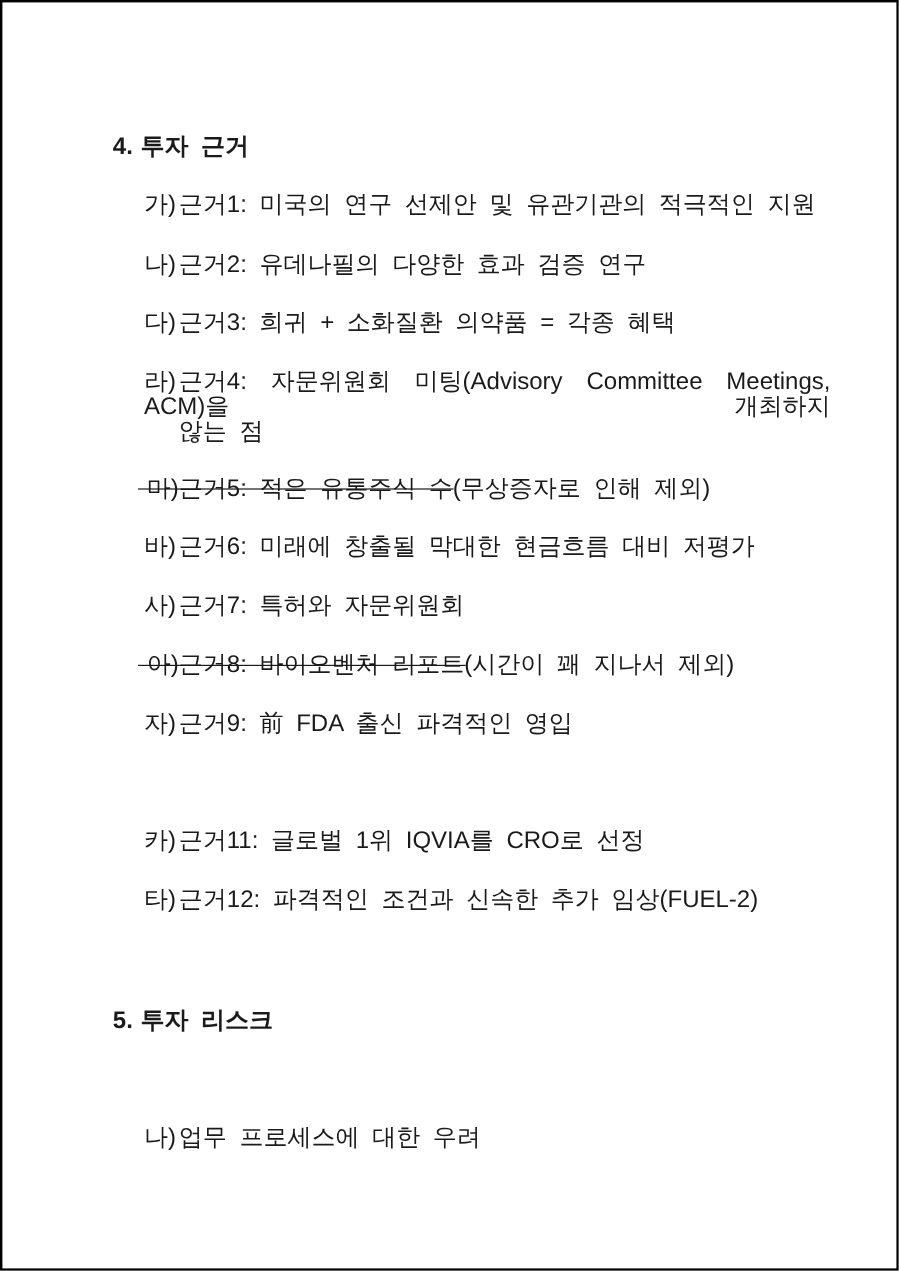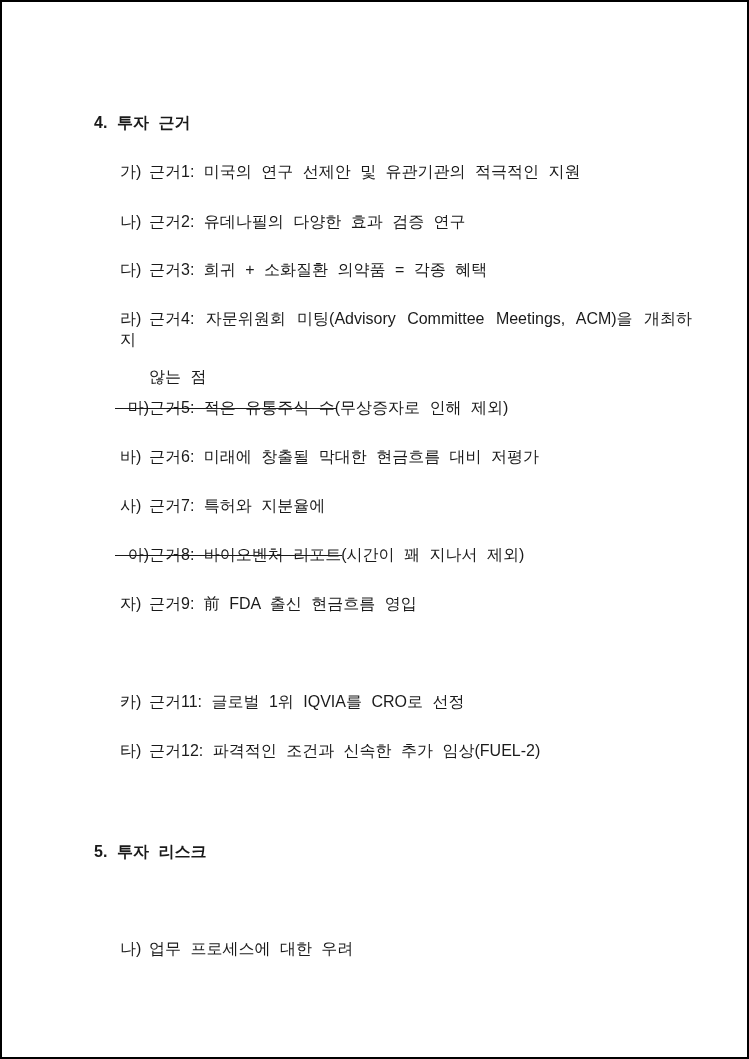--- a/index.html
+++ b/index.html
@@ -5,21 +5,21 @@
   html, body { margin: 0; padding: 0; background: #e8e8e8; }
   .page {
     position: relative;
     width: 749px;
     height: 1059px;
     margin: 0 auto;
     background: #ffffff;
     border: 2px solid #000000;
     box-sizing: border-box;
     font-family: "Liberation Sans", sans-serif;
-    font-size: 16px;
+    font-size: 20px;
     color: #1a1a1a;
     overflow: hidden;
   }
   .row {
     position: absolute;
     left: 118px;
     width: 572px;
     line-height: 21px;
     word-spacing: 5px;
     white-space: nowrap;
@@ -29,21 +29,21 @@
     width: 598px;
     font-weight: bold;
   }
   .num { display: inline-block; width: 23px; }
   .label { display: inline-block; width: 29px; }
   .l1 {
     white-space: normal;
     text-align: justify;
     text-align-last: justify;
   }
-  .l2 { margin-left: 29px; margin-top: 16px; }
+  .l2 { margin-left: 29px; }
   .strikewrap { position: relative; display: inline; text-align: right; }
   .strikewrap::after {
     content: "";
     position: absolute;
     left: -5px;
     right: -1px;
     top: 50%;
     height: 0;
     border-top: 1.6px solid #1a1a1a;
   }
@@ -76,29 +76,29 @@
 
   <div class="row" style="top:395px">
     <span class="strikewrap"><span class="label">마)</span><span>근거5: 적은 유통주식 수</span></span><span>(무상증자로 인해 제외)</span>
   </div>
 
   <div class="row" style="top:444px">
     <span class="label">바)</span><span>근거6: 미래에 창출될 막대한 현금흐름 대비 저평가</span>
   </div>
 
   <div class="row" style="top:493px">
-    <span class="label">사)</span><span>근거7: 특허와 지분율에</span>
+    <span class="label">사)</span><span>근거7: 특허와 자문위원회</span>
   </div>
 
   <div class="row" style="top:542px">
     <span class="strikewrap"><span class="label">아)</span><span>근거8: 바이오벤처 리포트</span></span><span>(시간이 꽤 지나서 제외)</span>
   </div>
 
   <div class="row" style="top:591px">
-    <span class="label">자)</span><span>근거9: 前 FDA 출신 현금흐름 영입</span>
+    <span class="label">자)</span><span>근거9: 前 FDA 출신 파격적인 영입</span>
   </div>
 
 
   <div class="row" style="top:689px">
     <span class="label">카)</span><span>근거11: 글로벌 1위 IQVIA를 CRO로 선정</span>
   </div>
 
   <div class="row" style="top:738px">
     <span class="label">타)</span><span>근거12: 파격적인 조건과 신속한 추가 임상(FUEL-2)</span>
   </div>

